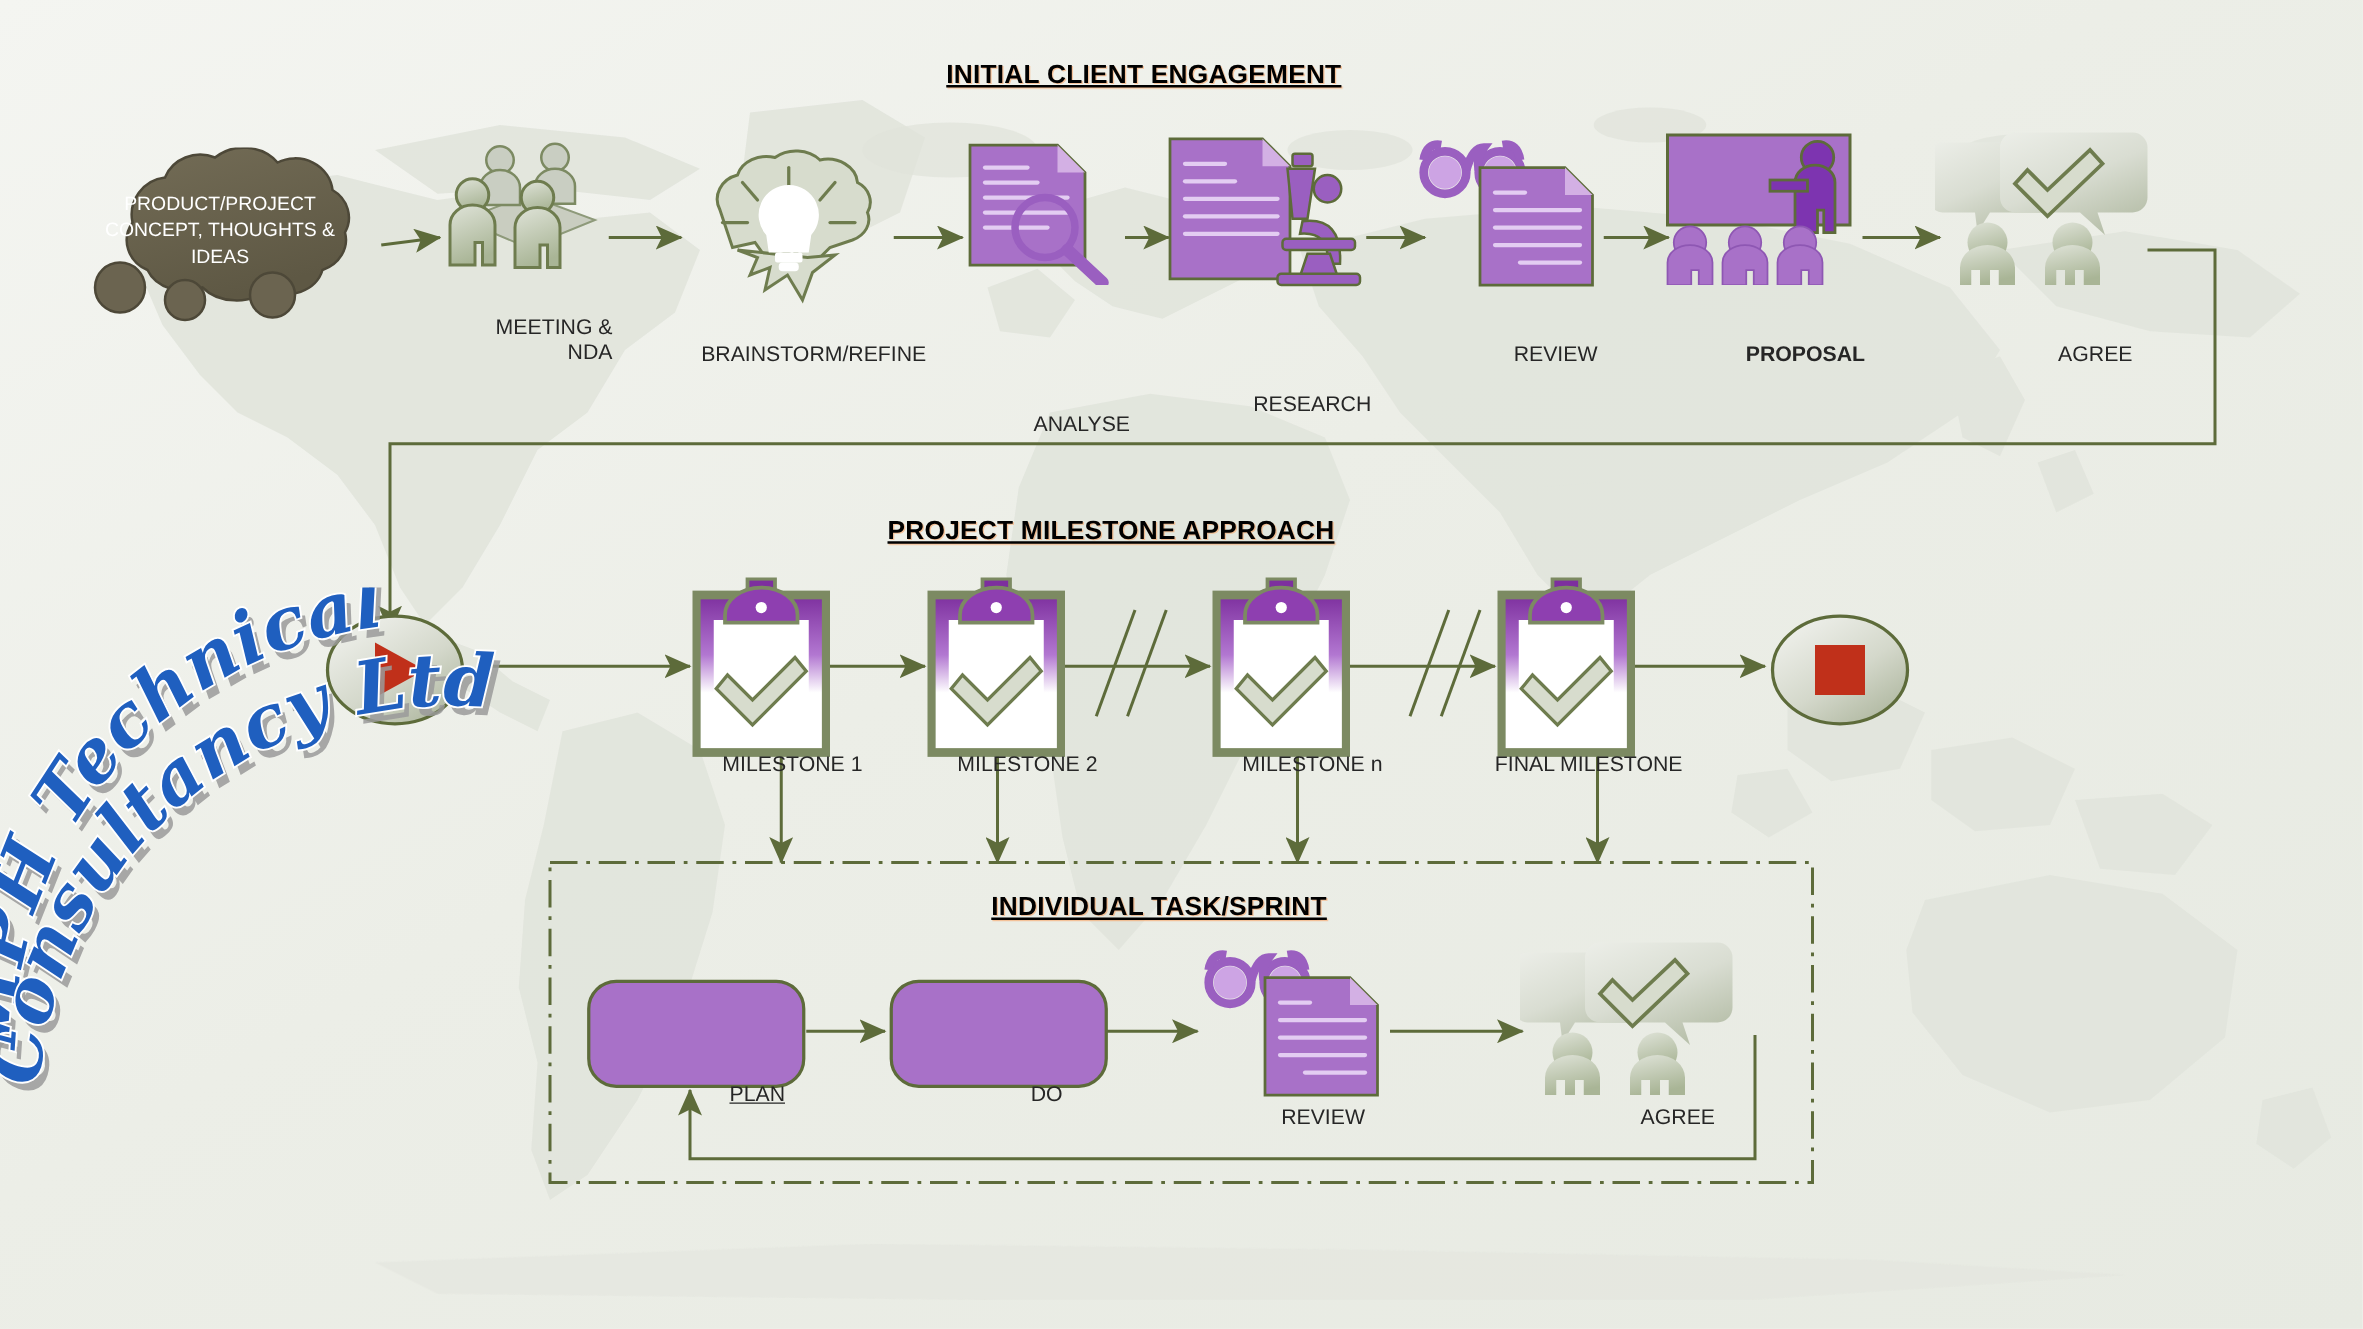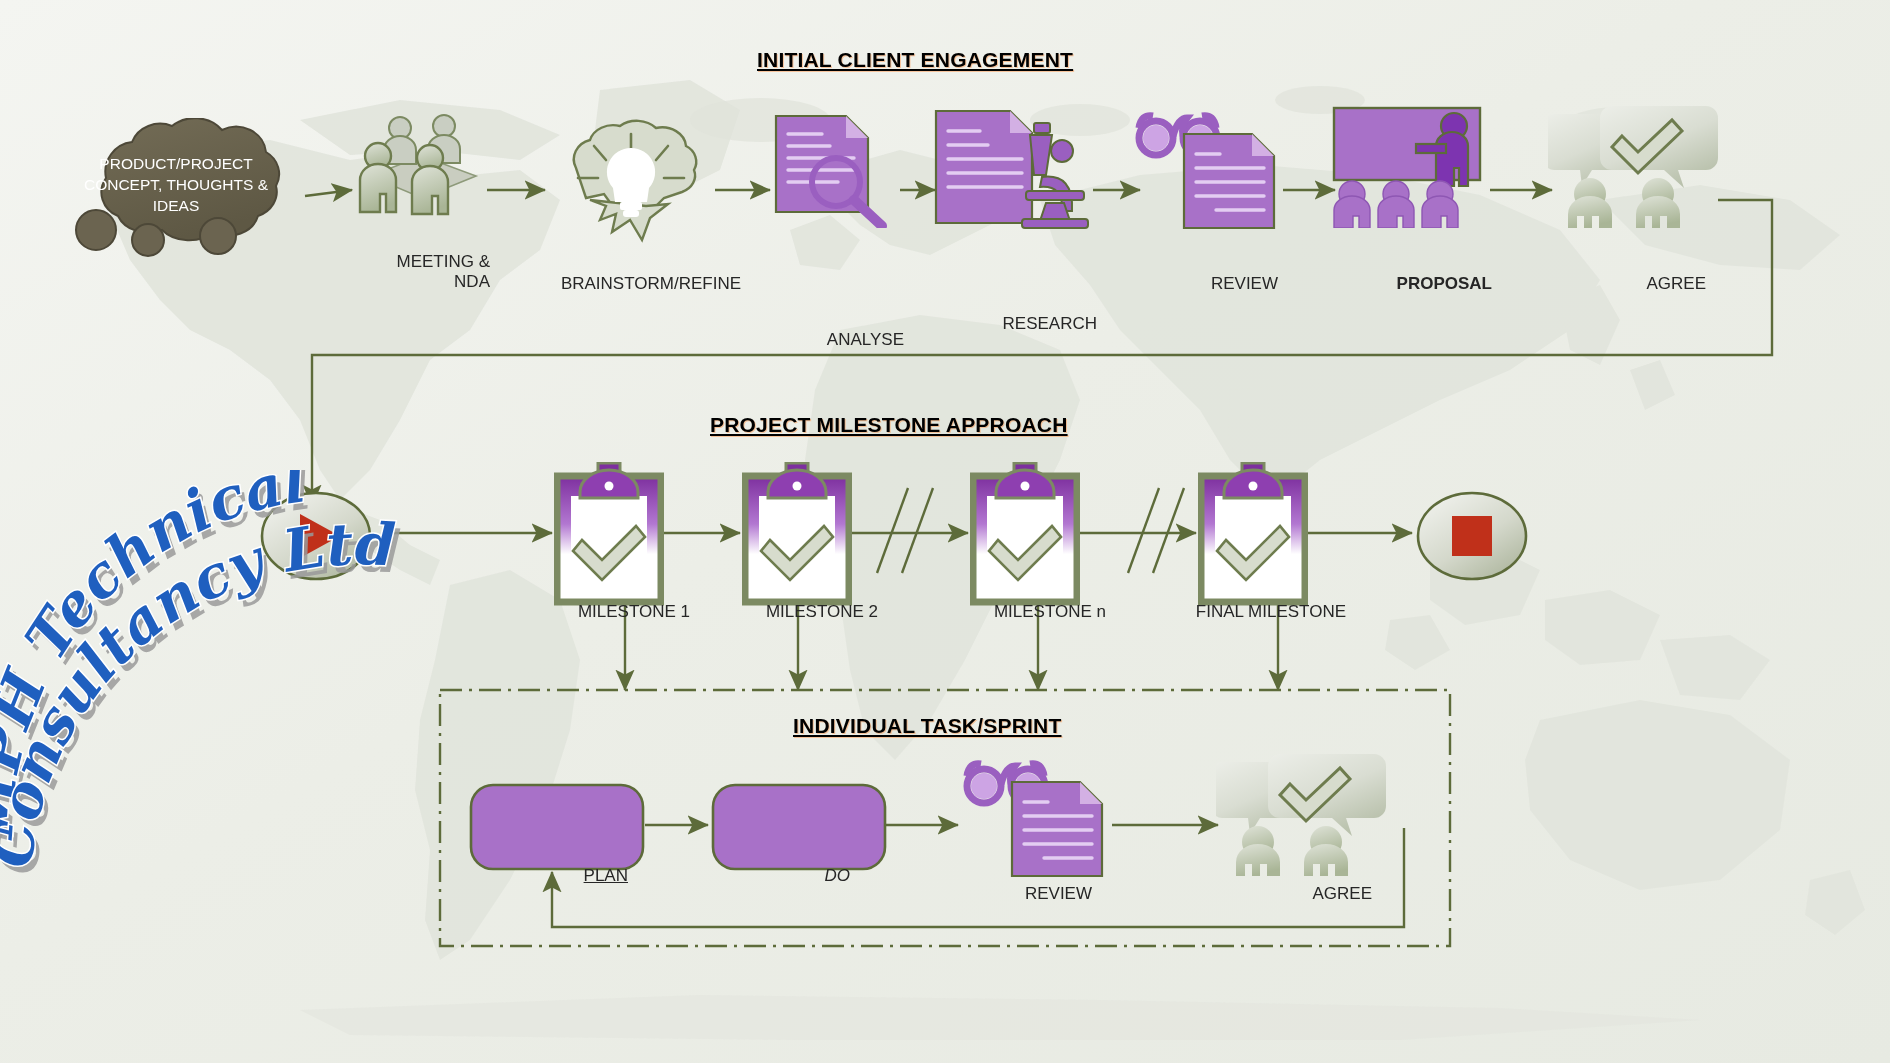--- a/index.html
+++ b/index.html
@@ -437,18 +437,18 @@
     <div class="node-label" style="left:1138px;top:274px;width:140px;">REVIEW</div>
     <div class="node-label" style="left:1332px;top:274px;width:160px;font-weight:bold;">PROPOSAL</div>
     <div class="node-label" style="left:1566px;top:274px;width:140px;">AGREE</div>
 
     <div class="node-label" style="left:528px;top:602px;width:162px;">MILESTONE 1</div>
     <div class="node-label" style="left:716px;top:602px;width:162px;">MILESTONE 2</div>
     <div class="node-label" style="left:944px;top:602px;width:162px;">MILESTONE n</div>
     <div class="node-label" style="left:1160px;top:602px;width:186px;">FINAL MILESTONE</div>
 
     <div class="node-label" style="left:528px;top:866px;width:100px;text-decoration:underline;">PLAN</div>
-    <div class="node-label" style="left:750px;top:866px;width:100px;font-style:italic;">DO</div>
+    <div class="node-label" style="left:750px;top:866px;width:100px;">DO</div>
     <div class="node-label" style="left:952px;top:884px;width:140px;">REVIEW</div>
     <div class="node-label" style="left:1232px;top:884px;width:140px;">AGREE</div>
   </div>
 
 </div>
 
 </body></html>

